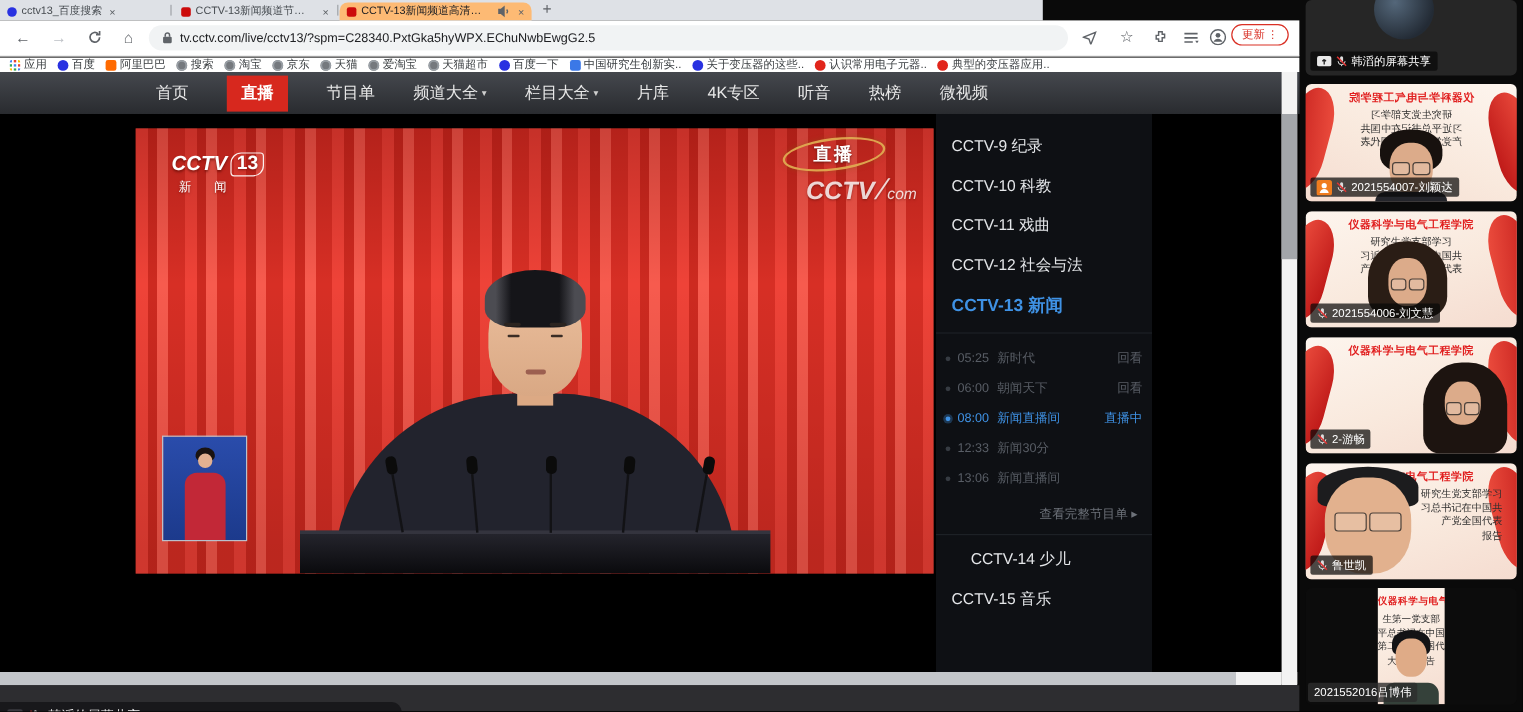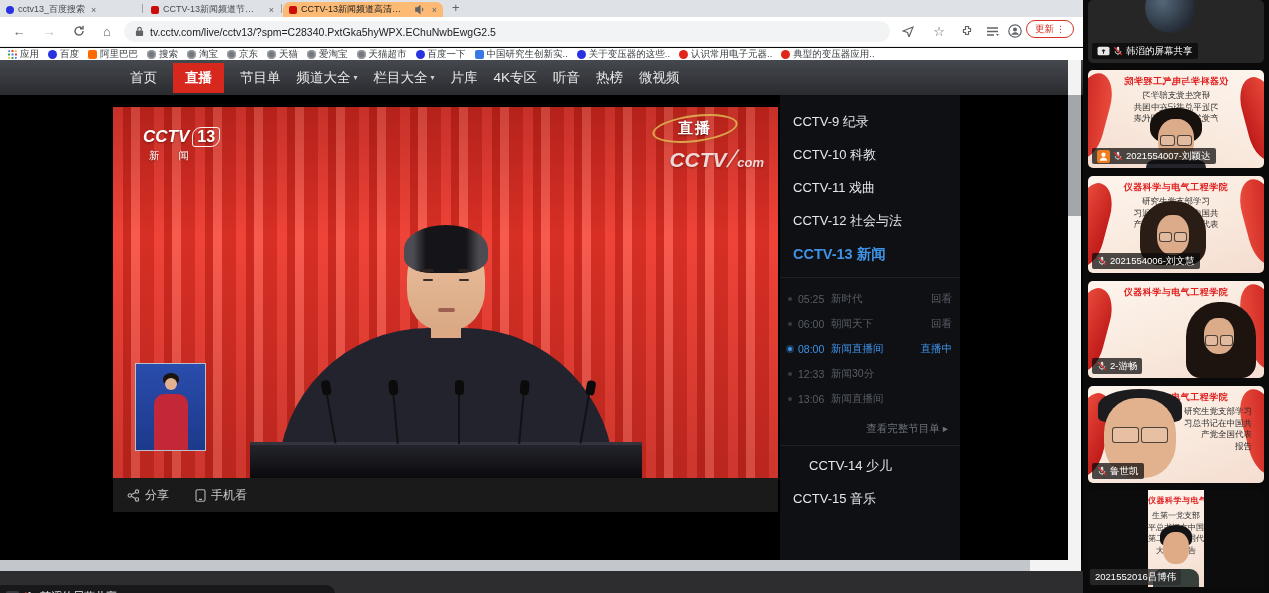--- a/index.html
+++ b/index.html
@@ -2,21 +2,21 @@
 <html><head>
 <meta charset="utf-8">
 <style>
   html,body{margin:0;padding:0;background:#000;}
   *{box-sizing:border-box;}
   .screen{position:relative;width:1269px;height:593px;overflow:hidden;background:#0a0a0a;
     font-family:"Liberation Sans","DejaVu Sans",sans-serif;}
   .abs{position:absolute;}
 
   
-  .tabstrip{left:0;top:0;width:1083px;height:17px;background:#dee1e6;}
+  .tabstrip{left:0;top:0;width:869px;height:17px;background:#dee1e6;}
   .tab{position:absolute;top:2px;height:15px;display:flex;align-items:center;gap:4px;
        font-size:9px;color:#474c51;padding:0 6px;overflow:hidden;white-space:nowrap;}
   .tab .ttl{overflow:hidden;text-overflow:ellipsis;max-width:108px;}
   .tab.active{background:#fdba74;border-radius:7px 7px 0 0;color:#202124;}
   .fav{width:8px;height:8px;flex:0 0 auto;}
   .fav.f-baidu{background:#2932e1;border-radius:50%;}
   .fav.f-cctv{background:#cc0b0b;border-radius:2px;}
   .tabx{color:#5f6368;font-size:9px;margin-left:2px;}
   .tabsep{position:absolute;top:4px;width:1px;height:9px;background:#9fa3a8;}
   .newtab{position:absolute;left:452px;top:0;font-size:13px;color:#5f6368;}
@@ -41,21 +41,21 @@
   .i-ali{background:#ff6a00;}
   .i-globe{background:#75797e;border-radius:50%;box-shadow:inset 0 0 0 1.5px #9aa0a6;}
   .i-blue{background:#3b78e7;}
   .i-red{background:#e1251b;border-radius:50%;}
   .bb-right{position:absolute;right:8px;top:48px;height:12px;display:flex;align-items:center;gap:7px;
         font-size:9.5px;color:#3c4043;background:#fff;padding-left:6px;}
   .bbsep{width:1px;height:10px;background:#d0d3d6;}
 
   
   .sitenav{left:0;top:60px;width:1155px;height:35px;background:linear-gradient(#45484e,#292b2f);
-        display:flex;align-items:center;gap:16px;padding-left:130px;font-size:13.5px;color:#e8e8e8;text-align:center;}
+        display:flex;align-items:center;gap:32px;padding-left:130px;font-size:13.5px;color:#e8e8e8;text-align:center;}
   .sn{display:flex;align-items:center;gap:3px;flex:0 0 auto;}
   .sn .chv{font-size:8px;color:#cfcfcf;}
   .sn.active{background:#d7281e;color:#fff;font-weight:bold;padding:6px 12px;}
 
   
   .pagebg{left:0;top:95px;width:1083px;height:465px;background:#000;}
 
   .video{position:absolute;left:113px;top:12px;width:665px;height:371px;overflow:hidden;
      background:repeating-linear-gradient(90deg,#ef4338 0 10px,#cd2a20 10px 18px,#f75b4e 18px 27px,#d72f25 27px 41px);}
   .video::after{content:"";position:absolute;inset:0;
@@ -90,21 +90,21 @@
   .vlogo-sub{margin-top:2px;font-size:10.5px;letter-spacing:8px;padding-left:6px;text-shadow:0 1px 2px rgba(90,10,5,.65);}
   .livebadge{position:absolute;right:40px;top:8px;width:86px;height:27px;z-index:9;
      display:flex;align-items:center;justify-content:center;}
   .livebadge::before{content:"";position:absolute;inset:0;border:2px solid rgba(222,170,80,.95);
      border-radius:50%;transform:rotate(-7deg);box-shadow:0 0 4px rgba(140,80,20,.5);}
   .livebadge span{font-size:15px;font-weight:bold;color:#fff;letter-spacing:2px;text-shadow:0 1px 2px rgba(60,10,5,.7);}
   .wmark{position:absolute;right:14px;top:38px;z-index:9;display:flex;align-items:baseline;gap:1px;
      color:rgba(255,255,255,.82);font-style:italic;font-weight:bold;font-size:21px;
      text-shadow:0 1px 2px rgba(80,10,5,.5);}
   .wmark .slash{font-size:24px;font-weight:normal;transform:skewX(-12deg);margin:0 1px;}
-  .wmark .com{font-size:13px;font-weight:bold;}
+  .wmark .com{font-size:13px;font-weight:normal;}
 
   .sharebar{position:absolute;left:113px;top:383px;width:665px;height:34px;background:#1a1a1a;
      display:flex;align-items:center;gap:26px;padding-left:14px;font-size:12px;color:#c9c9c9;}
   .sbi{display:flex;align-items:center;gap:5px;}
 
   .chpanel{position:absolute;left:780px;top:0;width:180px;height:465px;background:#0e1014;}
   .ch{position:absolute;left:13px;font-size:13px;color:#e4e6e9;white-space:nowrap;}
   .ch.active{font-size:14.5px;font-weight:bold;color:#3f92e5;}
   .chdiv{position:absolute;left:0;width:100%;height:1px;background:#1d2126;}
   .srow{position:absolute;left:8px;right:8px;height:14px;font-size:10.5px;color:#585d65;
@@ -405,38 +405,20 @@
       <div class="livebadge">
         <span>直播</span>
       </div>
       <div class="wmark">
         <span>CCTV</span>
         <span class="slash">/</span>
         <span class="com">com</span>
       </div>
     </div>
 
-    <div class="sharebar">
-      <span class="sbi">
-        <svg width="13" height="13" viewBox="0 0 13 13">
-          <circle cx="2.8" cy="6.5" r="1.7" fill="none" stroke="#b5b5b5" stroke-width="1.1"></circle>
-          <circle cx="10" cy="2.6" r="1.7" fill="none" stroke="#b5b5b5" stroke-width="1.1"></circle>
-          <circle cx="10" cy="10.4" r="1.7" fill="none" stroke="#b5b5b5" stroke-width="1.1"></circle>
-          <path d="M4.3 5.7l4.2-2.3M4.3 7.3l4.2 2.3" stroke="#b5b5b5" stroke-width="1.1"></path>
-        </svg>
-        <span>分享</span>
-      </span>
-      <span class="sbi">
-        <svg width="11" height="13" viewBox="0 0 11 13">
-          <rect x="1" y=".8" width="9" height="11.4" rx="1.5" fill="none" stroke="#b5b5b5" stroke-width="1.1"></rect>
-          <rect x="4" y="9.8" width="3" height="1.2" fill="#b5b5b5"></rect>
-        </svg>
-        <span>手机看</span>
-      </span>
-    </div>
 
     <div class="chpanel">
       <div class="ch" style="top:18px;">CCTV-9 纪录</div>
       <div class="ch" style="top:51px;">CCTV-10 科教</div>
       <div class="ch" style="top:84px;">CCTV-11 戏曲</div>
       <div class="ch" style="top:117px;">CCTV-12 社会与法</div>
       <div class="ch active" style="top:150px;">CCTV-13 新闻</div>
       <div class="chdiv" style="top:182px;"></div>
 
       <div class="srow" style="top:197px;">

